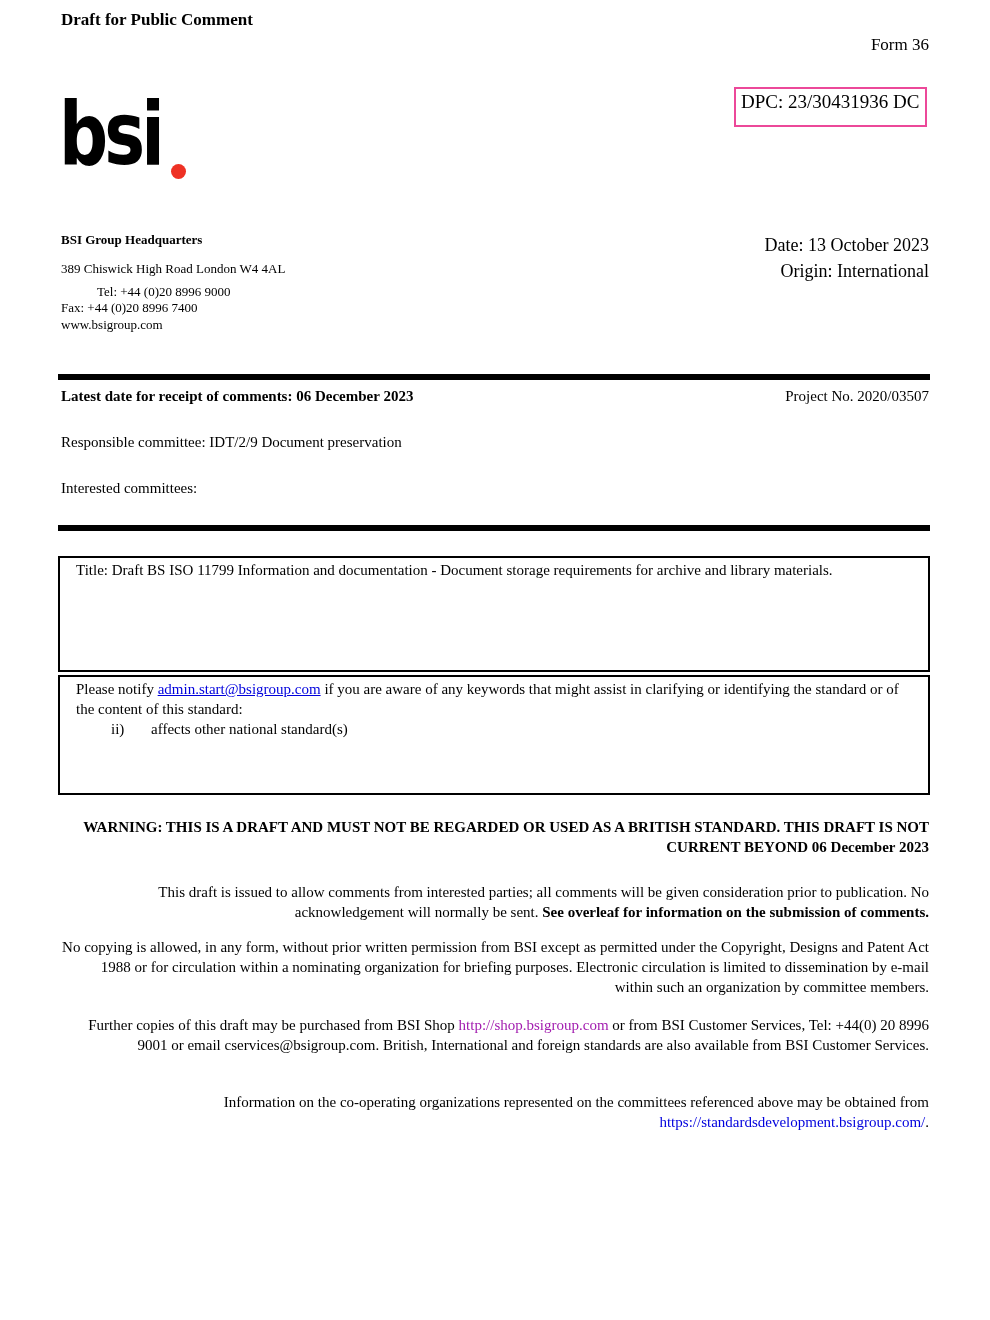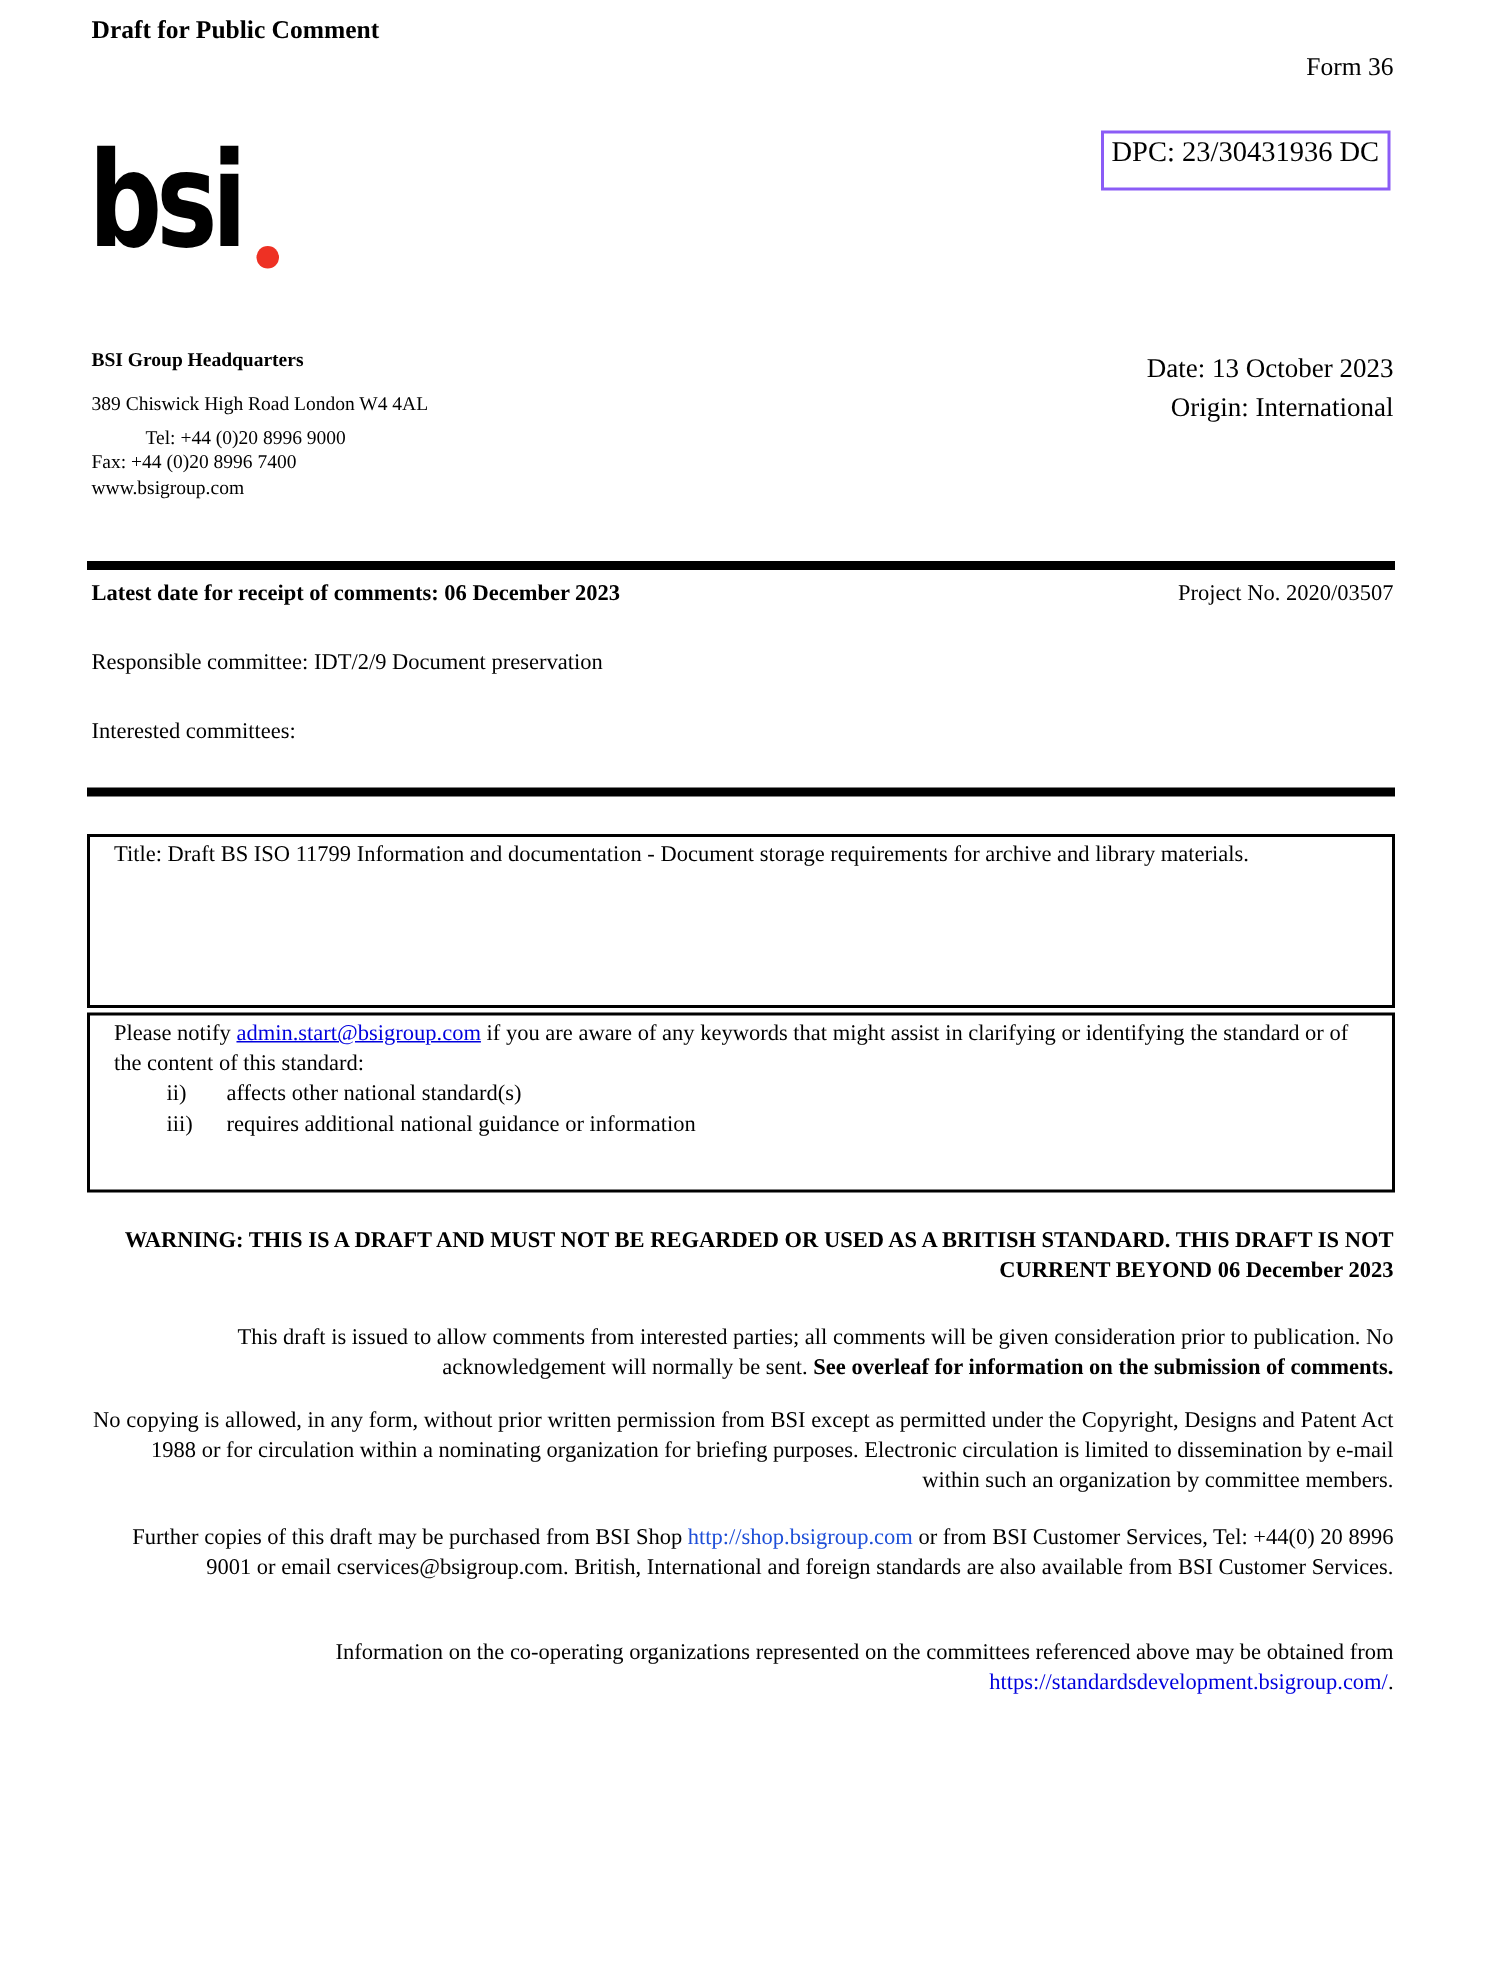--- a/index.html
+++ b/index.html
@@ -13,21 +13,21 @@
     overflow:hidden;
     border-radius:10px;
   }
   .abs { position:absolute; }
 
   .draft-header { left:61px; top:10px; font-size:17px; font-weight:bold; }
   .form-no { right:61px; top:35px; font-size:17px; text-align:left; }
 
   .dpc-box {
     left:734px; top:87px; width:193px; height:40px;
-    border:2px solid #8b5cf6; padding:1px 5px 0 5px;
+    border:2px solid #ec4899; padding:1px 5px 0 5px;
     font-size:19px; line-height:24px;
   }
 
   .logo { left:59px; top:88px; width:140px; height:95px; }
   .logo-text {
     display:inline-block;
     font-family:"DejaVu Sans", sans-serif;
     font-weight:bold;
     font-size:88px; line-height:92px;
     letter-spacing:-5px;
@@ -130,35 +130,32 @@
     <span>Title: Draft BS ISO 11799 Information and documentation - Document storage requirements for archive and library materials.</span>
   </div>
 
   <div class="abs box notify-box">
     <div>
       <span>Please notify </span><a class="link" style="color: rgb(0, 0, 221);">admin.start@bsigroup.com</a><span> if you are aware of any keywords that might assist in clarifying or identifying the standard or of the content of this standard:</span>
     </div>
     <div class="list-row">
       <span class="list-marker">ii)</span><span>affects other national standard(s)</span>
     </div>
-    <div class="list-row">
-      <span class="list-marker">iii)</span><span>requires additional national guidance or information</span>
-    </div>
   </div>
 
   <div class="abs para p-warning">WARNING: THIS IS A DRAFT AND MUST NOT BE REGARDED OR USED AS A BRITISH STANDARD. THIS DRAFT IS NOT CURRENT BEYOND 06 December 2023</div>
 
   <div class="abs para p-issued">
     <span>This draft is issued to allow comments from interested parties; all comments will be given consideration prior to publication. No acknowledgement will normally be sent. </span><span class="bold-inline">See overleaf for information on the submission of comments.</span>
   </div>
 
   <div class="abs para p-copying">No copying is allowed, in any form, without prior written permission from BSI except as permitted under the Copyright, Designs and Patent Act 1988 or for circulation within a nominating organization for briefing purposes. Electronic circulation is limited to dissemination by e-mail within such an organization by committee members.</div>
 
   <div class="abs para p-further">
-    <span>Further copies of this draft may be purchased from BSI Shop </span><a class="link-plain" style="color: #1d4ed8;">http://shop.bsigroup.com</a><span> or from BSI Customer Services, Tel: +44(0) 20 8996 9001 or email cservices@bsigroup.com. British, International and foreign standards are also available from BSI Customer Services.</span>
+    <span>Further copies of this draft may be purchased from BSI Shop </span><a class="link-plain" style="color: #a21caf;">http://shop.bsigroup.com</a><span> or from BSI Customer Services, Tel: +44(0) 20 8996 9001 or email cservices@bsigroup.com. British, International and foreign standards are also available from BSI Customer Services.</span>
   </div>
 
   <div class="abs para p-info">
     <span>Information on the co-operating organizations represented on the committees referenced above may be obtained from </span><a class="link-plain" style="color: rgb(0, 0, 221);">https://standardsdevelopment.bsigroup.com/</a><span>.</span>
   </div>
 
   <div class="abs rule rule-3" style="background: rgb(0, 0, 0);"></div>
 
   <div class="abs footer-email">
     <span>E-mail: </span><a class="link" style="color: rgb(0, 0, 221);">admin.start@bsigroup.com</a>

